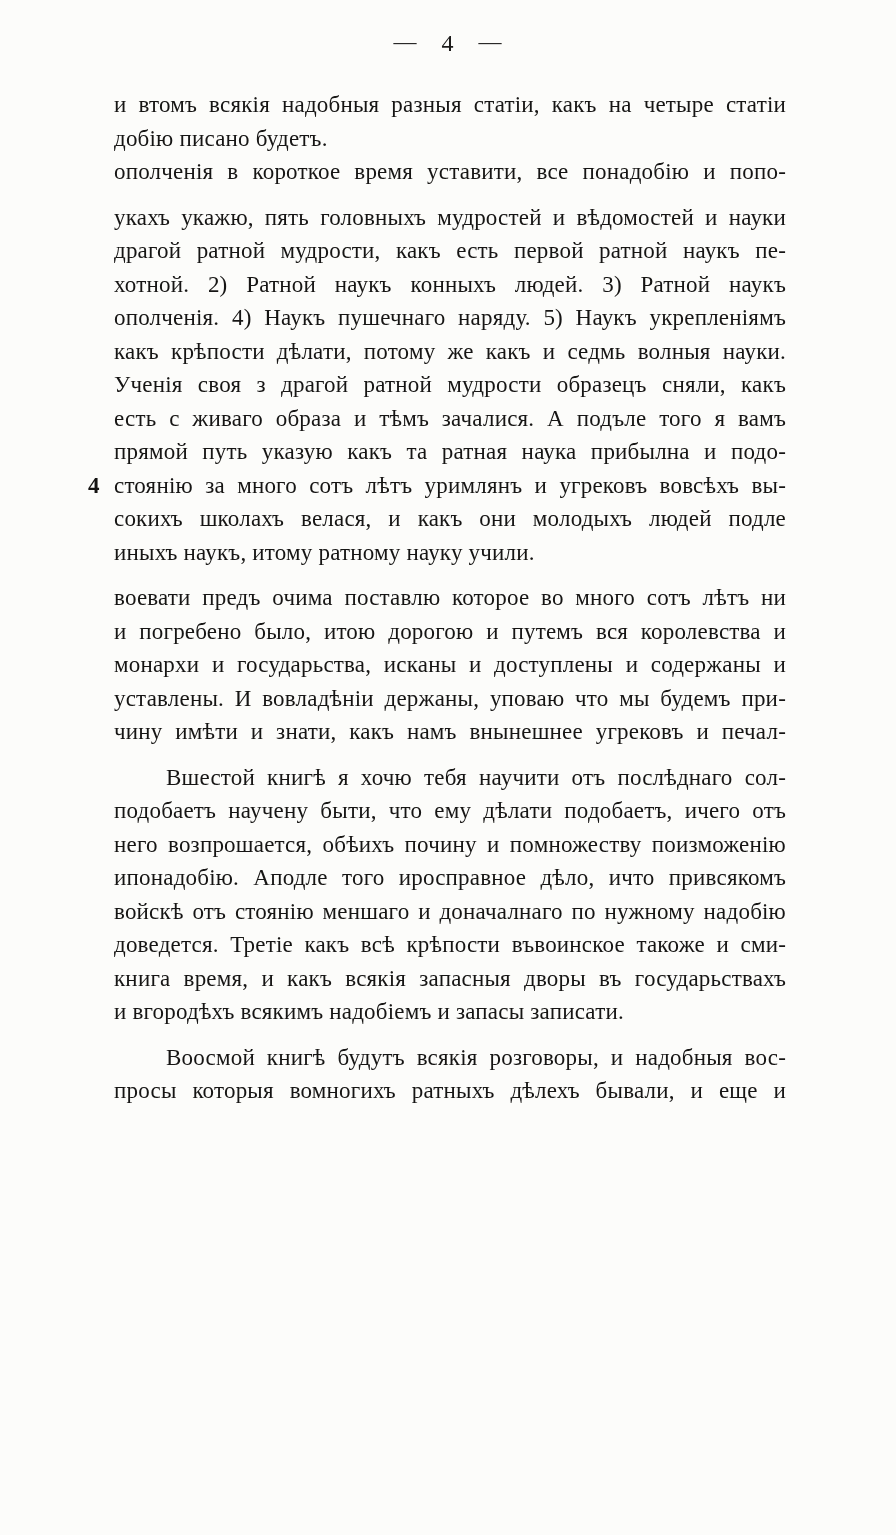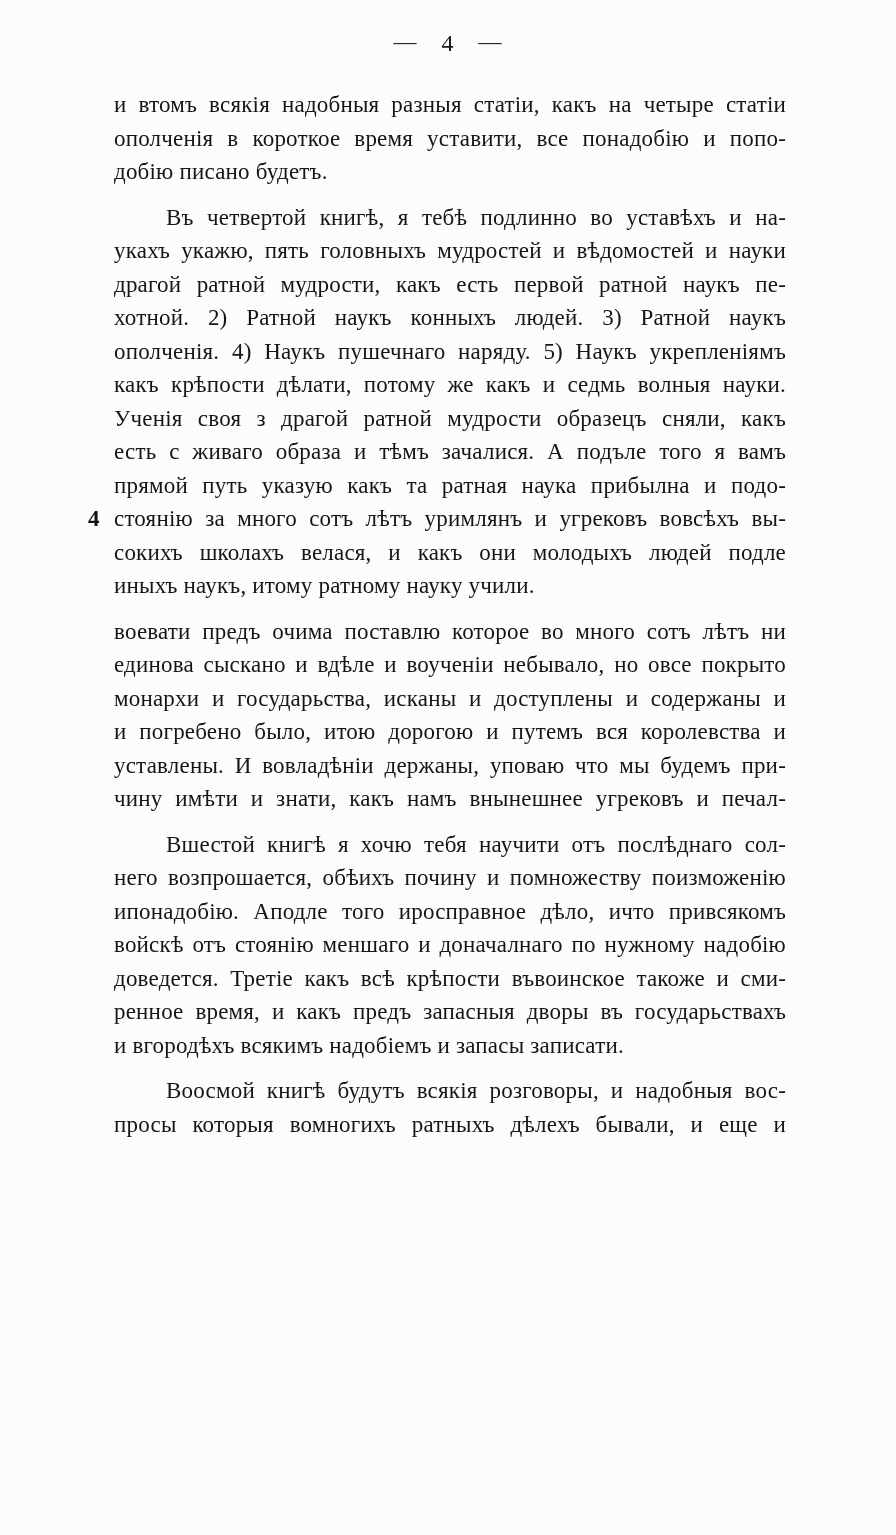--- a/index.html
+++ b/index.html
@@ -77,52 +77,51 @@
 
 <div class="page">
 
   <div class="page-header">
     <span class="dash">—</span><span class="num">4</span><span class="dash">—</span>
   </div>
 
   <div class="text-block" id="text-block">
       <div class="para">
         <div class="line">и втомъ всякія надобныя разныя статіи, какъ на четыре статіи</div>
+        <div class="line pl">добію писано будетъ.</div>
         <div class="line">ополченія в короткое время уставити, все понадобію и попо-</div>
-        <div class="line pl">добію писано будетъ.</div>
       </div>
       <div class="para">
-        <div class="line indent">Въ четвертой книгѣ, я тебѣ подлинно во уставѣхъ и на-</div>
         <div class="line">укахъ укажю, пять головныхъ мудростей и вѣдомостей и науки</div>
         <div class="line">драгой ратной мудрости, какъ есть первой ратной наукъ пе-</div>
         <div class="line">хотной. 2) Ратной наукъ конныхъ людей. 3) Ратной наукъ</div>
         <div class="line">ополченія. 4) Наукъ пушечнаго наряду. 5) Наукъ укрепленіямъ</div>
         <div class="line">какъ крѣпости дѣлати, потому же какъ и седмь волныя науки.</div>
         <div class="line">Ученія своя з драгой ратной мудрости образецъ сняли, какъ</div>
         <div class="line">есть с живаго образа и тѣмъ зачалися. А подъле того я вамъ</div>
         <div class="line">прямой путь указую какъ та ратная наука прибылна и подо-</div>
         <div class="line">стоянію за много сотъ лѣтъ уримлянъ и угрековъ вовсѣхъ вы-<span class="margin-num">4</span></div>
         <div class="line">сокихъ школахъ велася, и какъ они молодыхъ людей подле</div>
         <div class="line pl">иныхъ наукъ, итому ратному науку учили.</div>
       </div>
       <div class="para">
         <div class="line">воевати предъ очима поставлю которое во много сотъ лѣтъ ни</div>
-        <div class="line">единова сыскано и вдѣле и воученіи небывало, но овсе покрыто</div>
+        <div class="line">и погребено было, итою дорогою и путемъ вся королевства и</div>
         <div class="line">монархи и государьства, исканы и доступлены и содержаны и</div>
-        <div class="line">и погребено было, итою дорогою и путемъ вся королевства и</div>
         <div class="line">уставлены. И вовладѣніи держаны, уповаю что мы будемъ при-</div>
         <div class="line">чину имѣти и знати, какъ намъ внынешнее угрековъ и печал-</div>
       </div>
       <div class="para">
         <div class="line indent">Вшестой книгѣ я хочю тебя научити отъ послѣднаго сол-</div>
+        <div class="line">подобаетъ научену быти, что ему дѣлати подобаетъ, ичего отъ</div>
         <div class="line">него возпрошается, обѣихъ почину и помножеству поизможенію</div>
         <div class="line">ипонадобію. Аподле того иросправное дѣло, ичто привсякомъ</div>
         <div class="line">войскѣ отъ стоянію меншаго и доначалнаго по нужному надобію</div>
         <div class="line">доведется. Третіе какъ всѣ крѣпости въвоинское такоже и сми-</div>
-        <div class="line">ренное время, и какъ предъ запасныя дворы въ государьствахъ</div>
+        <div class="line">книга время, и какъ всякія запасныя дворы въ государьствахъ</div>
         <div class="line pl">и вгородѣхъ всякимъ надобіемъ и запасы записати.</div>
       </div>
       <div class="para">
         <div class="line indent">Воосмой книгѣ будутъ всякія розговоры, и надобныя вос-</div>
         <div class="line">просы которыя вомногихъ ратныхъ дѣлехъ бывали, и еще и</div>
       </div>
     </div>
 
 </div>
 

